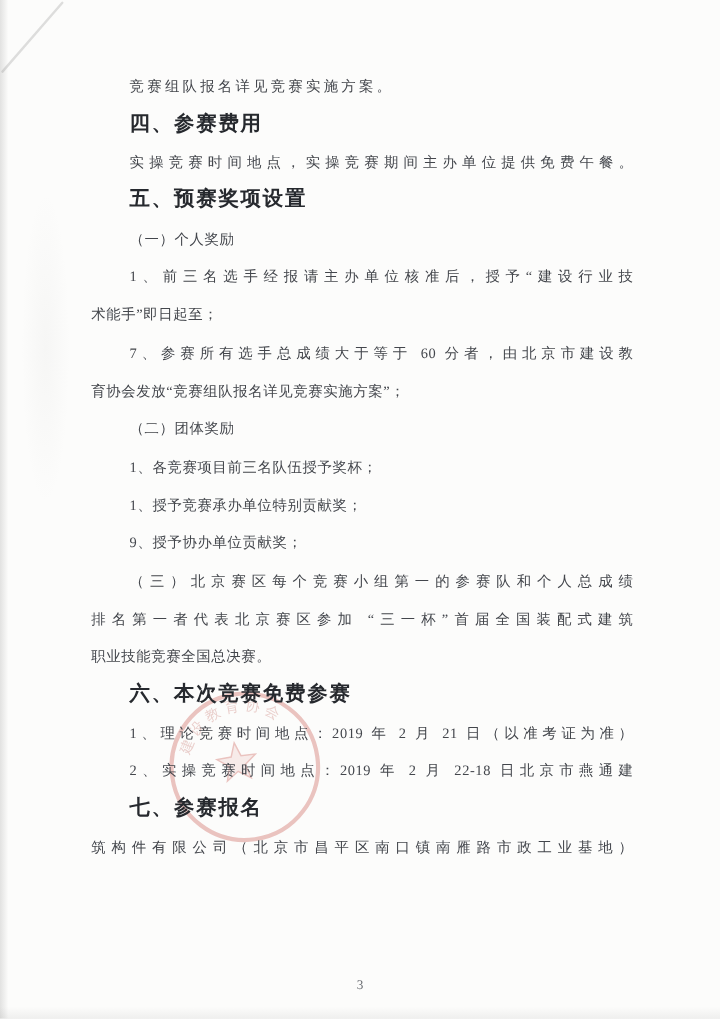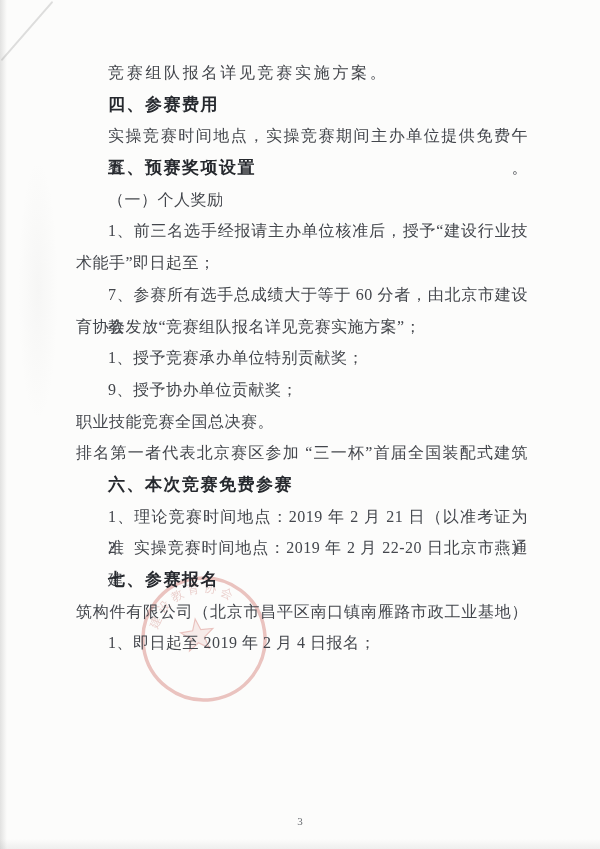--- a/index.html
+++ b/index.html
@@ -34,33 +34,33 @@
     position:absolute;left:18px;top:160px;width:40px;height:260px;
     background:radial-gradient(closest-side, rgba(150,150,150,.06), rgba(150,150,150,0));
   }
 
   
   .text-column{
     position:absolute;left:76px;top:57px;width:452px;
   }
   .ln{
     height:31.7px;line-height:31.7px;
-    font-size:16px;letter-spacing:0.5px;
+    font-size:12px;letter-spacing:0.5px;
     color:#43464c;
     white-space:nowrap;
     text-align:left;
   }
   .ln.indent{padding-left:32px;}
   .ln.jf{
     white-space:normal;
     text-align:justify;
     text-align-last:justify;
   }
   .ln.hd{
-    font-family:Liberation Sans, sans-serif;
+    font-family:Liberation Mono, monospace;
     font-weight:700;
     font-size:17px;
     letter-spacing:1.5px;
     color:#26292e;
   }
   .ln.sp1{letter-spacing:2.7px;}
 
   .page-number{
     position:absolute;left:0;right:0;top:815px;
     text-align:center;
@@ -98,26 +98,28 @@
   <div class="text-column">
     <div class="ln indent sp1">竞赛组队报名详见竞赛实施方案。</div>
     <div class="ln indent hd">四、参赛费用</div>
     <div class="ln indent jf">实操竞赛时间地点，实操竞赛期间主办单位提供免费午餐。</div>
     <div class="ln indent hd">五、预赛奖项设置</div>
     <div class="ln indent">（一）个人奖励</div>
     <div class="ln indent jf">1、前三名选手经报请主办单位核准后，授予“建设行业技</div>
     <div class="ln">术能手”即日起至；</div>
     <div class="ln indent jf">7、参赛所有选手总成绩大于等于 60 分者，由北京市建设教</div>
     <div class="ln">育协会发放“竞赛组队报名详见竞赛实施方案”；</div>
+    <div class="ln indent">（二）团体奖励</div>
+    <div class="ln indent">1、各竞赛项目前三名队伍授予奖杯；</div>
     <div class="ln indent">1、授予竞赛承办单位特别贡献奖；</div>
     <div class="ln indent">9、授予协办单位贡献奖；</div>
+    <div class="ln indent jf">（三）北京赛区每个竞赛小组第一的参赛队和个人总成绩</div>
+    <div class="ln jf">排名第一者代表北京赛区参加 “三一杯”首届全国装配式建筑</div>
     <div class="ln">职业技能竞赛全国总决赛。</div>
-    <div class="ln jf">排名第一者代表北京赛区参加 “三一杯”首届全国装配式建筑</div>
     <div class="ln indent hd">六、本次竞赛免费参赛</div>
     <div class="ln indent jf">1、理论竞赛时间地点：2019 年 2 月 21 日（以准考证为准）</div>
-    <div class="ln indent jf">2、实操竞赛时间地点：2019 年 2 月 22-20 日北京市燕通建</div>
+    <div class="ln indent jf">2、实操竞赛时间地点：2019 年 2 月 22-18 日北京市燕通建</div>
     <div class="ln indent hd">七、参赛报名</div>
     <div class="ln jf">筑构件有限公司（北京市昌平区南口镇南雁路市政工业基地）</div>
-    <div class="ln indent">1、即日起至 2019 年 2 月 4 日报名；</div>
   </div>
 
   <div class="page-number">3</div>
 </div>
 
 </body></html>

